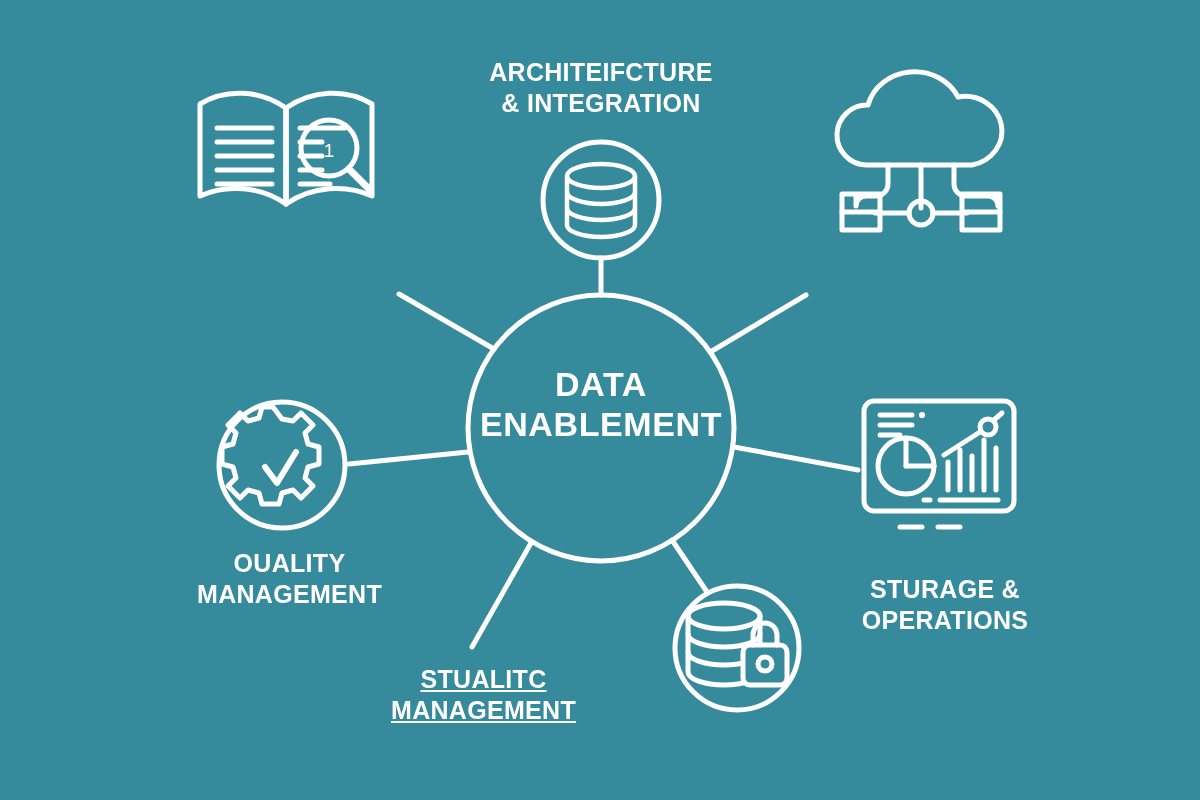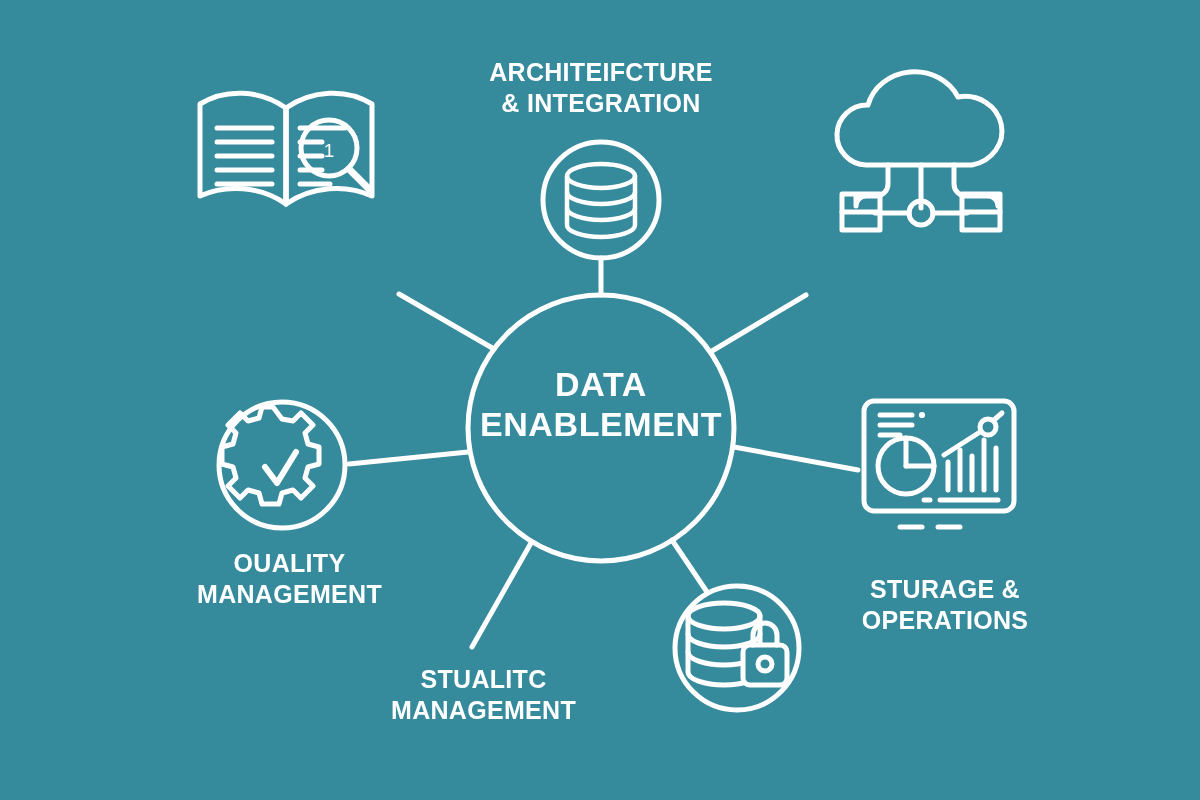--- a/index.html
+++ b/index.html
@@ -205,16 +205,16 @@
 &amp; INTEGRATION</div>
 
 
 
   <div class="node-label" style="left:830px; top:542px; width:230px;margin-top:32px;">STURAGE &amp;
 OPERATIONS</div>
 
   <div class="node-label" style="left:172px; top:540px; width:235px;margin-top:8px;">OUALITY
 MANAGEMENT</div>
 
-  <div class="node-label" style="left:366px; top:664px; width:235px;">STUALITC
+  <div class="node-label" style="left:366px; top:664px; width:235px;text-decoration:underline;">STUALITC
 MANAGEMENT</div>
 
 </div>
 
 </body></html>

